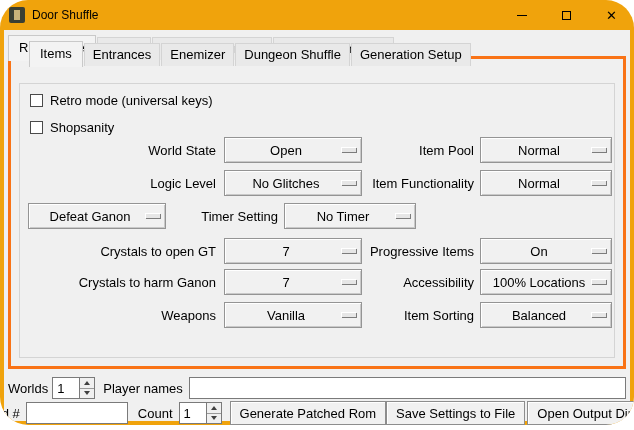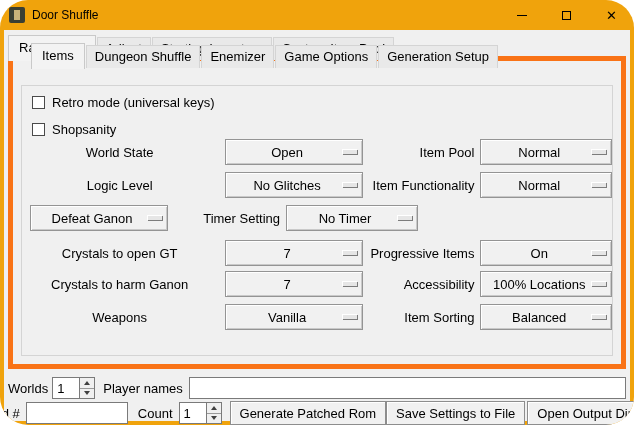--- a/index.html
+++ b/index.html
@@ -21,35 +21,35 @@
 
   
   .content { position:absolute; top:30px; left:4px; right:4px; bottom:4px; background:#f0f0f0; }
 
   
   .tabbar { position:absolute; display:flex; align-items:flex-end; z-index:3; }
   .tabbar1 { left:4px; top:5px; }
   .tab { border:1px solid #d4d4d4; border-bottom:none; background:#e9e9e9; padding:3px 8px 4px 8px; margin-right:1px; white-space:nowrap; position:relative; }
   .tab.selected { background:#f3f3f3; padding:4px 10px 6px 10px; margin-bottom:-1px; z-index:4; border-color:#c9c9c9; }
 
-  .pane1 { position:absolute; left:4px; right:4px; top:26px; height:313px; background:#f0f0f0; border:5px solid #f97316; }
+  .pane1 { position:absolute; left:4px; right:4px; top:26px; height:313px; background:#f0f0f0; border:3px solid #f97316; }
   .tabbar2 { left:18px; top:-18px; position:absolute; }
   .pane2 { position:absolute; left:8px; right:8px; top:24px; bottom:8px; background:#f0f0f0; border:1px solid #d4d4d4; }
 
   
   .cbrow { position:absolute; left:10px; display:flex; align-items:center; height:20px; }
   .cbrow.r0 { top:6px; } .cbrow.r1 { top:33px; }
   .cbbox { width:13px; height:13px; background:#fff; border:1px solid #4a4a4a; flex:0 0 auto; }
   .cblabel { margin-left:7px; }
 
   
   .fields { position:absolute; left:0; right:0; top:52px; }
   .frow { position:absolute; left:0; right:0; height:28px; display:flex; align-items:center; }
   .frow.i0{top:0;} .frow.i1{top:33px;} .frow.i2{top:66px;} .frow.i3{top:101px;} .frow.i4{top:132px;} .frow.i5{top:165px;}
-  .flabel-l { width:196px; text-align:center; }
+  .flabel-l { width:196px; text-align:right; }
   .flabel-r { width:112px; text-align:right; }
   .dd { position:relative; height:26px; background:#f1f1f1; border:1px solid #949494;
         box-shadow: inset 1px 1px 0 #ffffff, inset -1px -1px 0 #c9c9c9;
         display:flex; align-items:center; justify-content:center; cursor:default; }
   .dd-l { width:138px; margin-left:8px; }
   .dd-r { width:132px; margin-left:6px; }
   .dd-text { padding-right:14px; }
   .dd-ind { position:absolute; right:5px; top:50%; margin-top:-3px; width:15px; height:5px;
             background:#e6e6e6; box-shadow: inset 1px 1px 0 #ffffff, 1px 1px 0 #7c7c7c; }
 
@@ -100,23 +100,23 @@
       <div class="tab selected">Randomize</div>
       <div class="tab">Adjust</div>
       <div class="tab">Starting Inventory</div>
       <div class="tab">Custom Item Pool</div>
     </div>
 
     <div class="pane1">
 
       <div class="tabbar tabbar2">
         <div class="tab selected">Items</div>
+        <div class="tab">Entrances</div>
+        <div class="tab">Enemizer</div>
         <div class="tab">Dungeon Shuffle</div>
-        <div class="tab">Enemizer</div>
-        <div class="tab">Game Options</div>
         <div class="tab">Generation Setup</div>
       </div>
 
       <div class="pane2">
 
         <div class="cbrow r1">
           <div class="cbbox"></div>
           <span class="cblabel">Shopsanity</span>
         </div>
         <div class="cbrow r0">

